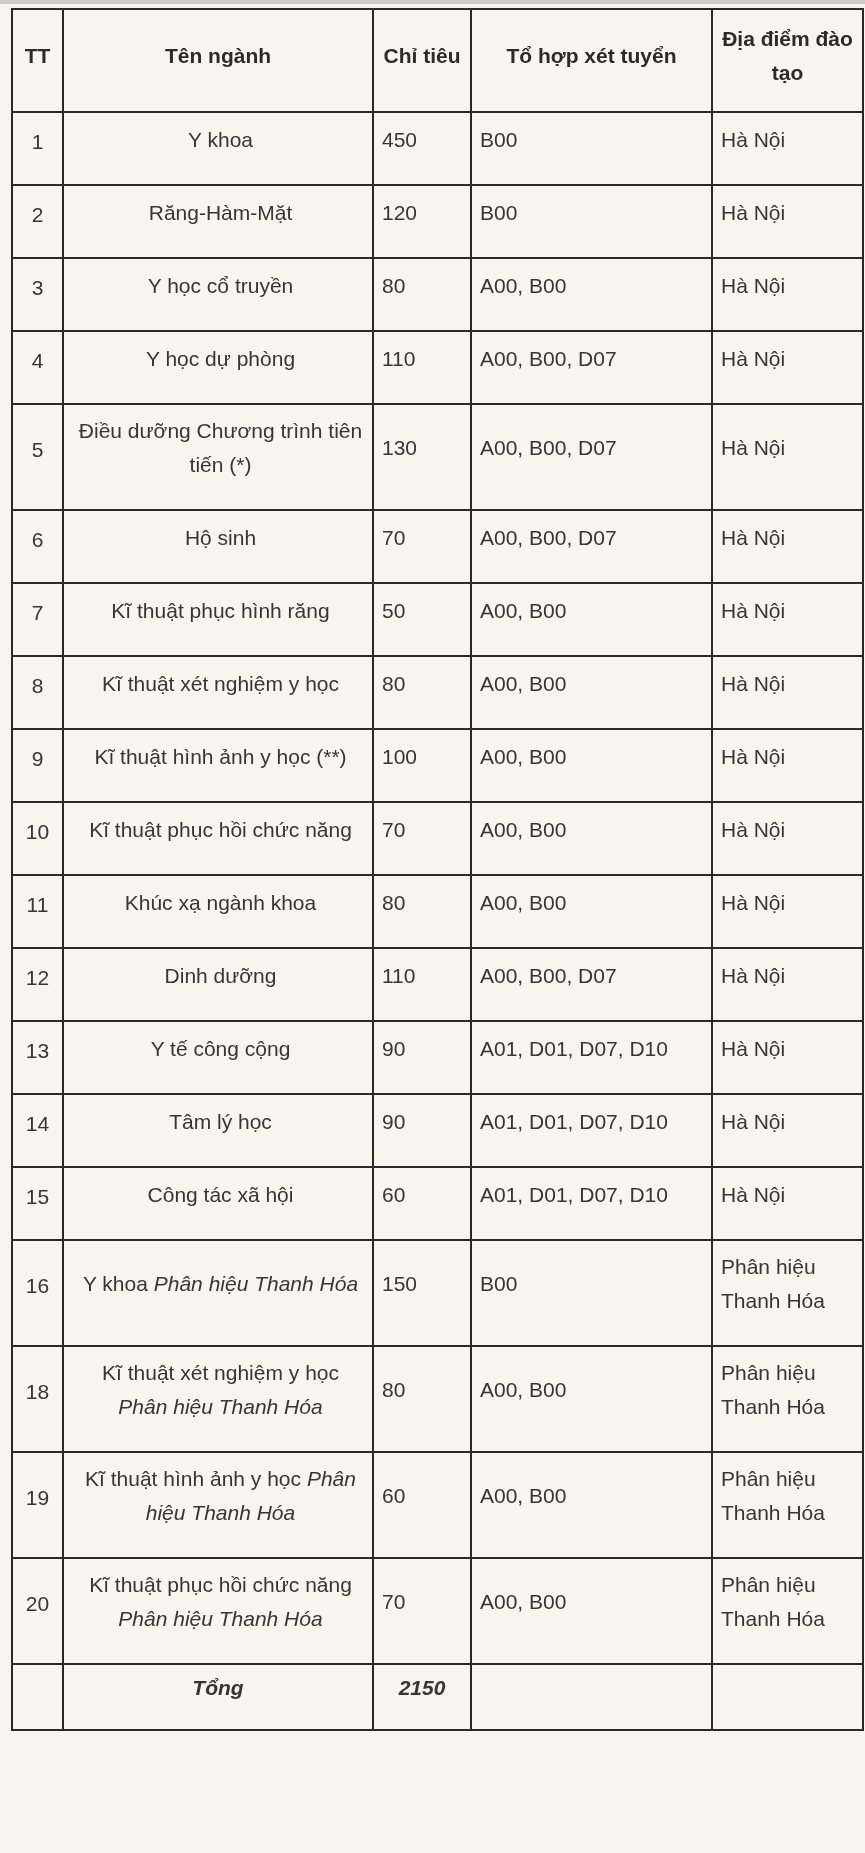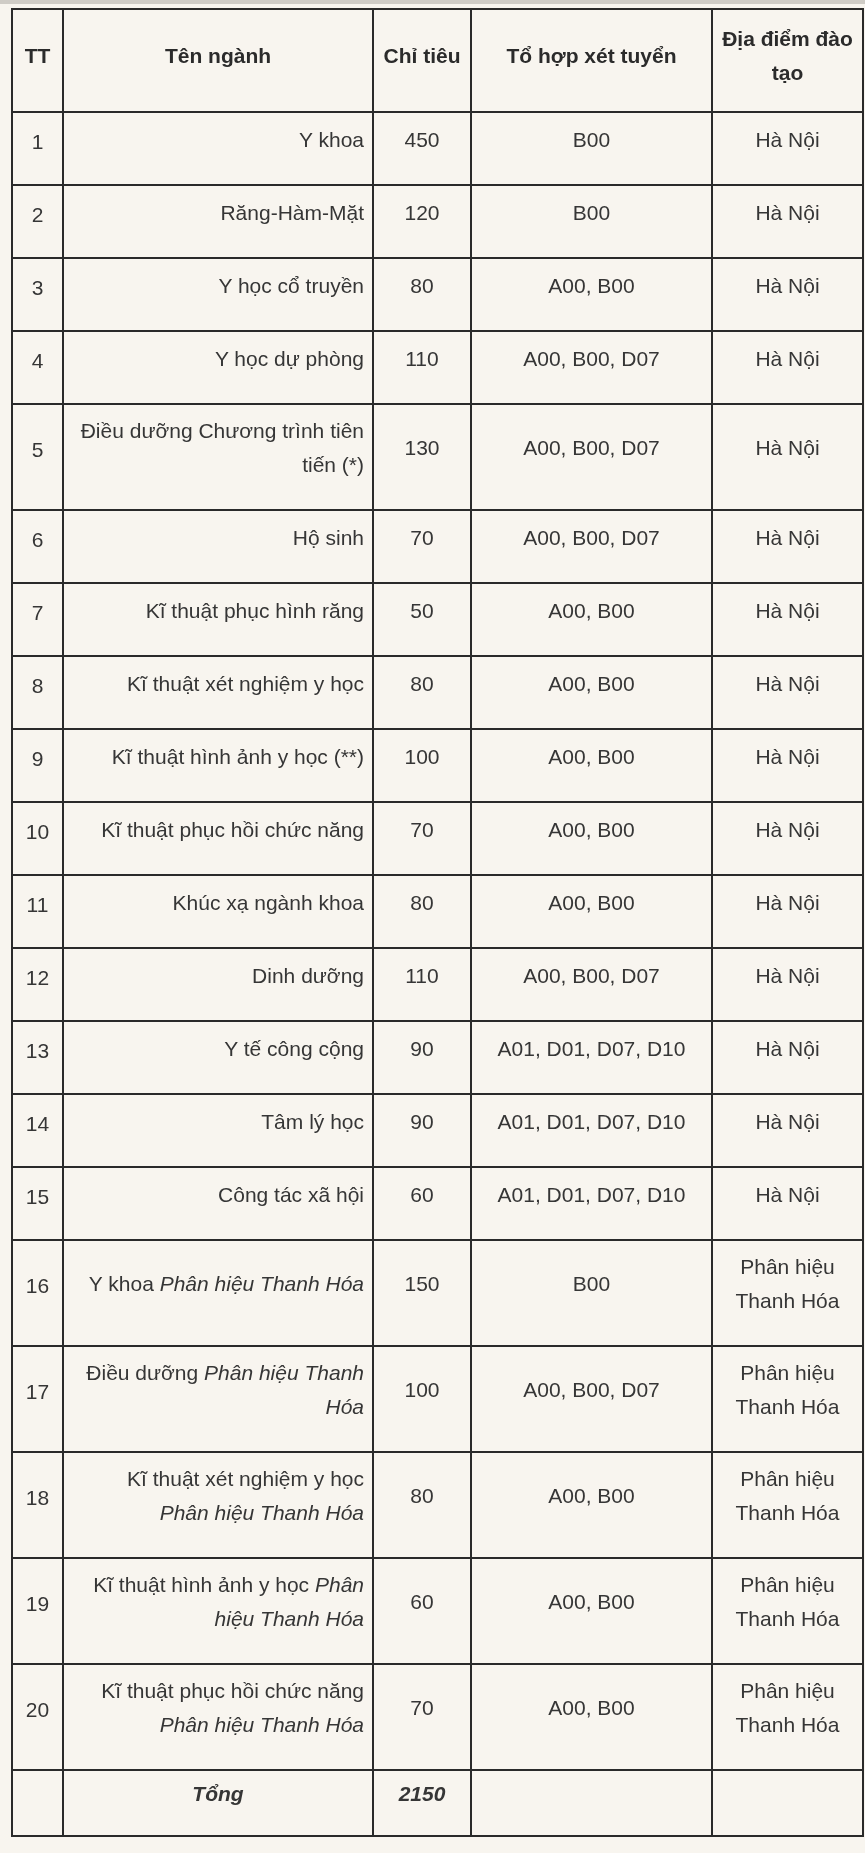--- a/index.html
+++ b/index.html
@@ -50,26 +50,25 @@
   }
   tbody tr { height: 73px; }
   tbody tr.tall { height: 106px; }
   tfoot tr { height: 66px; }
 
   td.tt {
     text-align: center;
     padding-bottom: 14px;
   }
   td.name {
-    text-align: right;
+    text-align: center;
     padding-left: 13px;
     border-radius: 20px;
   }
   td.num, td.combo, td.loc {
-    text-align: center;
   }
   .it { font-style: italic; }
   td.total-label {
     text-align: center;
     font-weight: bold;
     font-style: italic;
   }
   td.total-value {
     text-align: center;
     font-weight: bold;
@@ -206,27 +205,20 @@
     <td class="loc"><span>Hà Nội</span></td>
   </tr>
       <tr class="tall">
     <td class="tt"><span>16</span></td>
     <td class="name"><span>Y khoa </span><span class="it">Phân hiệu Thanh Hóa</span></td>
     <td class="num"><span>150</span></td>
     <td class="combo"><span>B00</span></td>
     <td class="loc"><span>Phân hiệu Thanh Hóa</span></td>
   </tr>
       <tr class="tall">
-    <td class="tt"><span>17</span></td>
-    <td class="name"><span>Điều dưỡng </span><span class="it">Phân hiệu Thanh Hóa</span></td>
-    <td class="num"><span>100</span></td>
-    <td class="combo"><span>A00, B00, D07</span></td>
-    <td class="loc"><span>Phân hiệu Thanh Hóa</span></td>
-  </tr>
-      <tr class="tall">
     <td class="tt"><span>18</span></td>
     <td class="name"><span>Kĩ thuật xét nghiệm y học </span><span class="it">Phân hiệu Thanh Hóa</span></td>
     <td class="num"><span>80</span></td>
     <td class="combo"><span>A00, B00</span></td>
     <td class="loc"><span>Phân hiệu Thanh Hóa</span></td>
   </tr>
       <tr class="tall">
     <td class="tt"><span>19</span></td>
     <td class="name"><span>Kĩ thuật hình ảnh y học </span><span class="it">Phân hiệu Thanh Hóa</span></td>
     <td class="num"><span>60</span></td>

